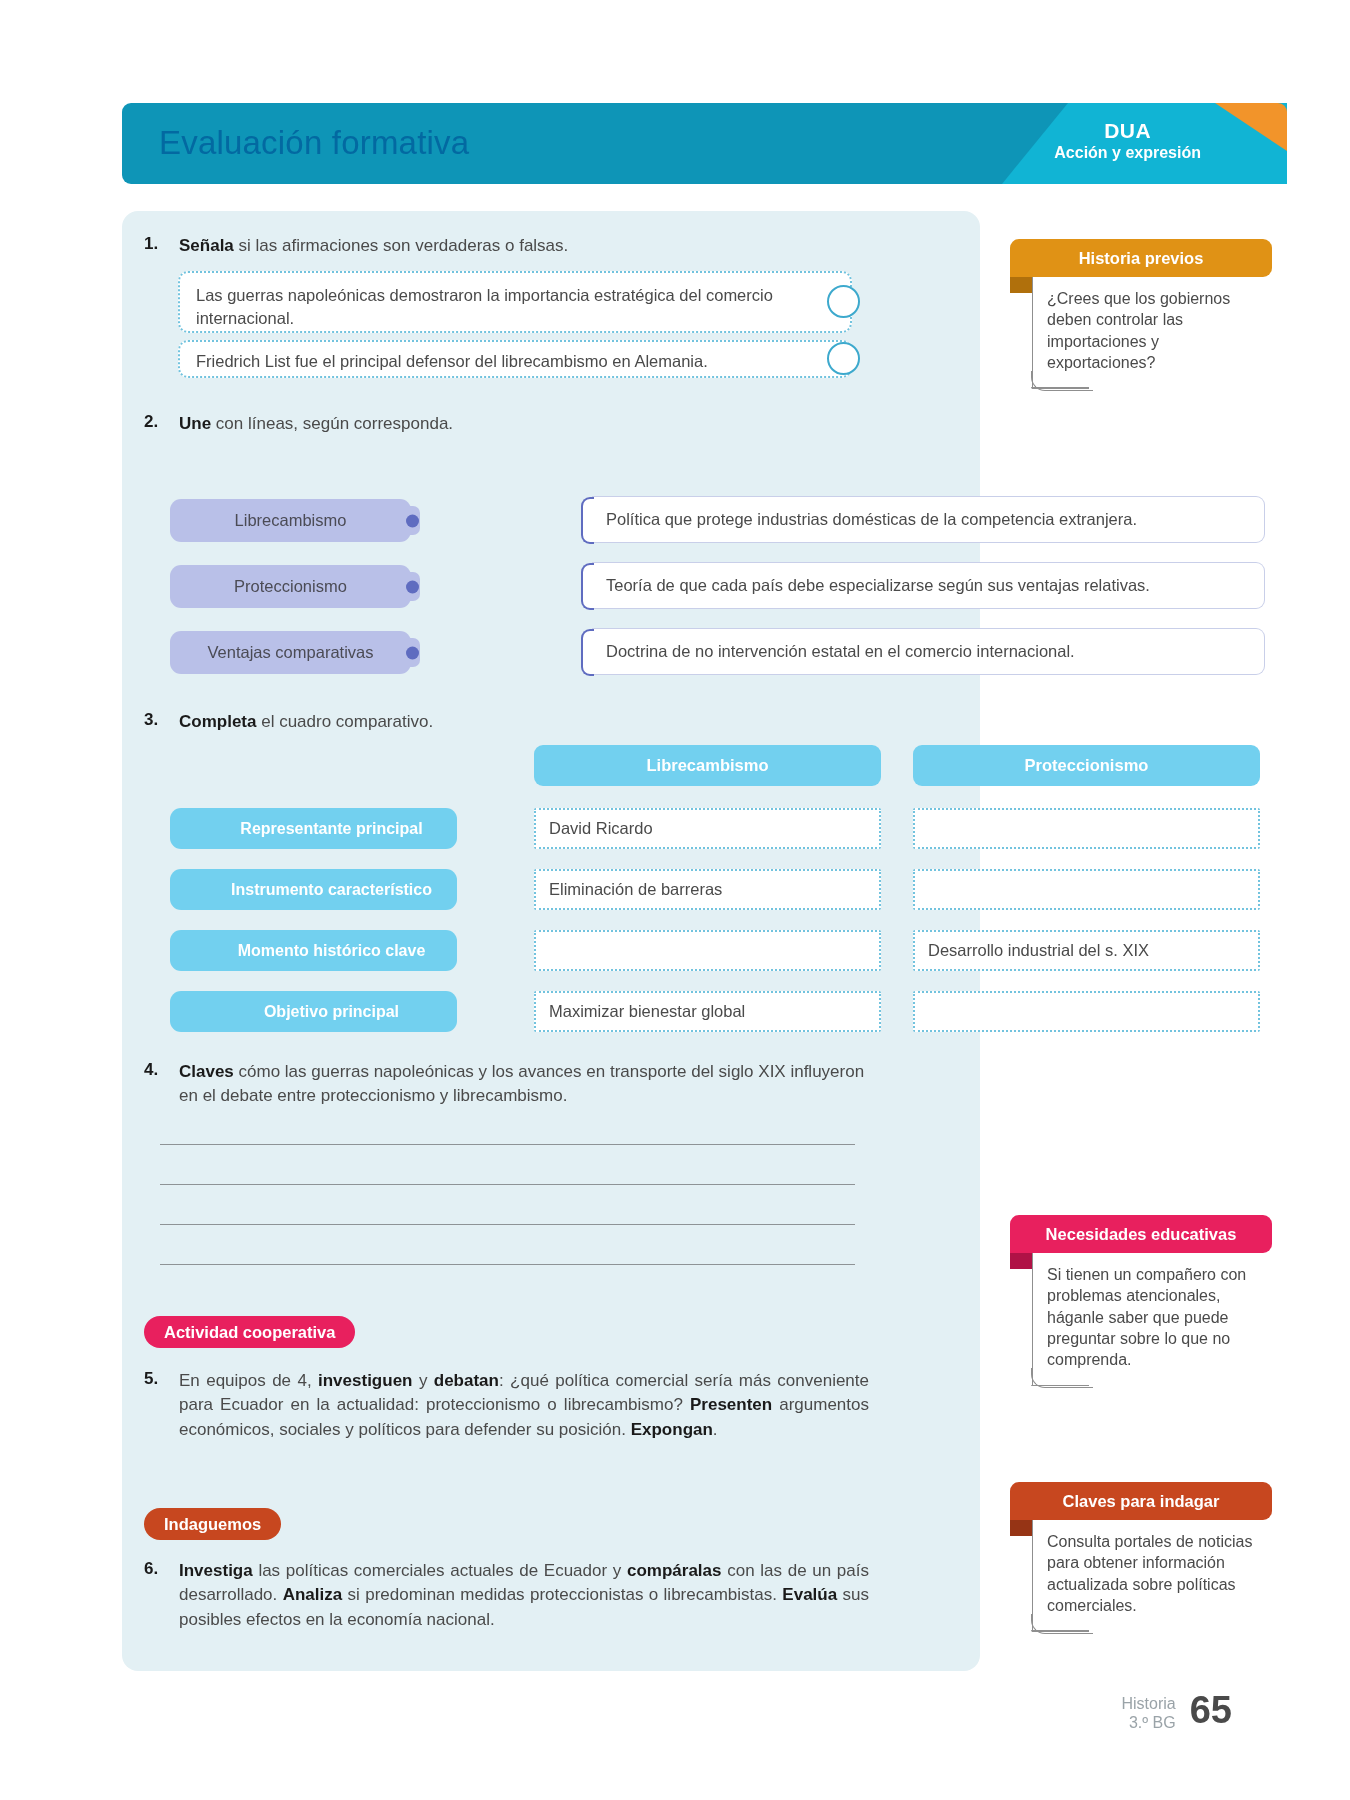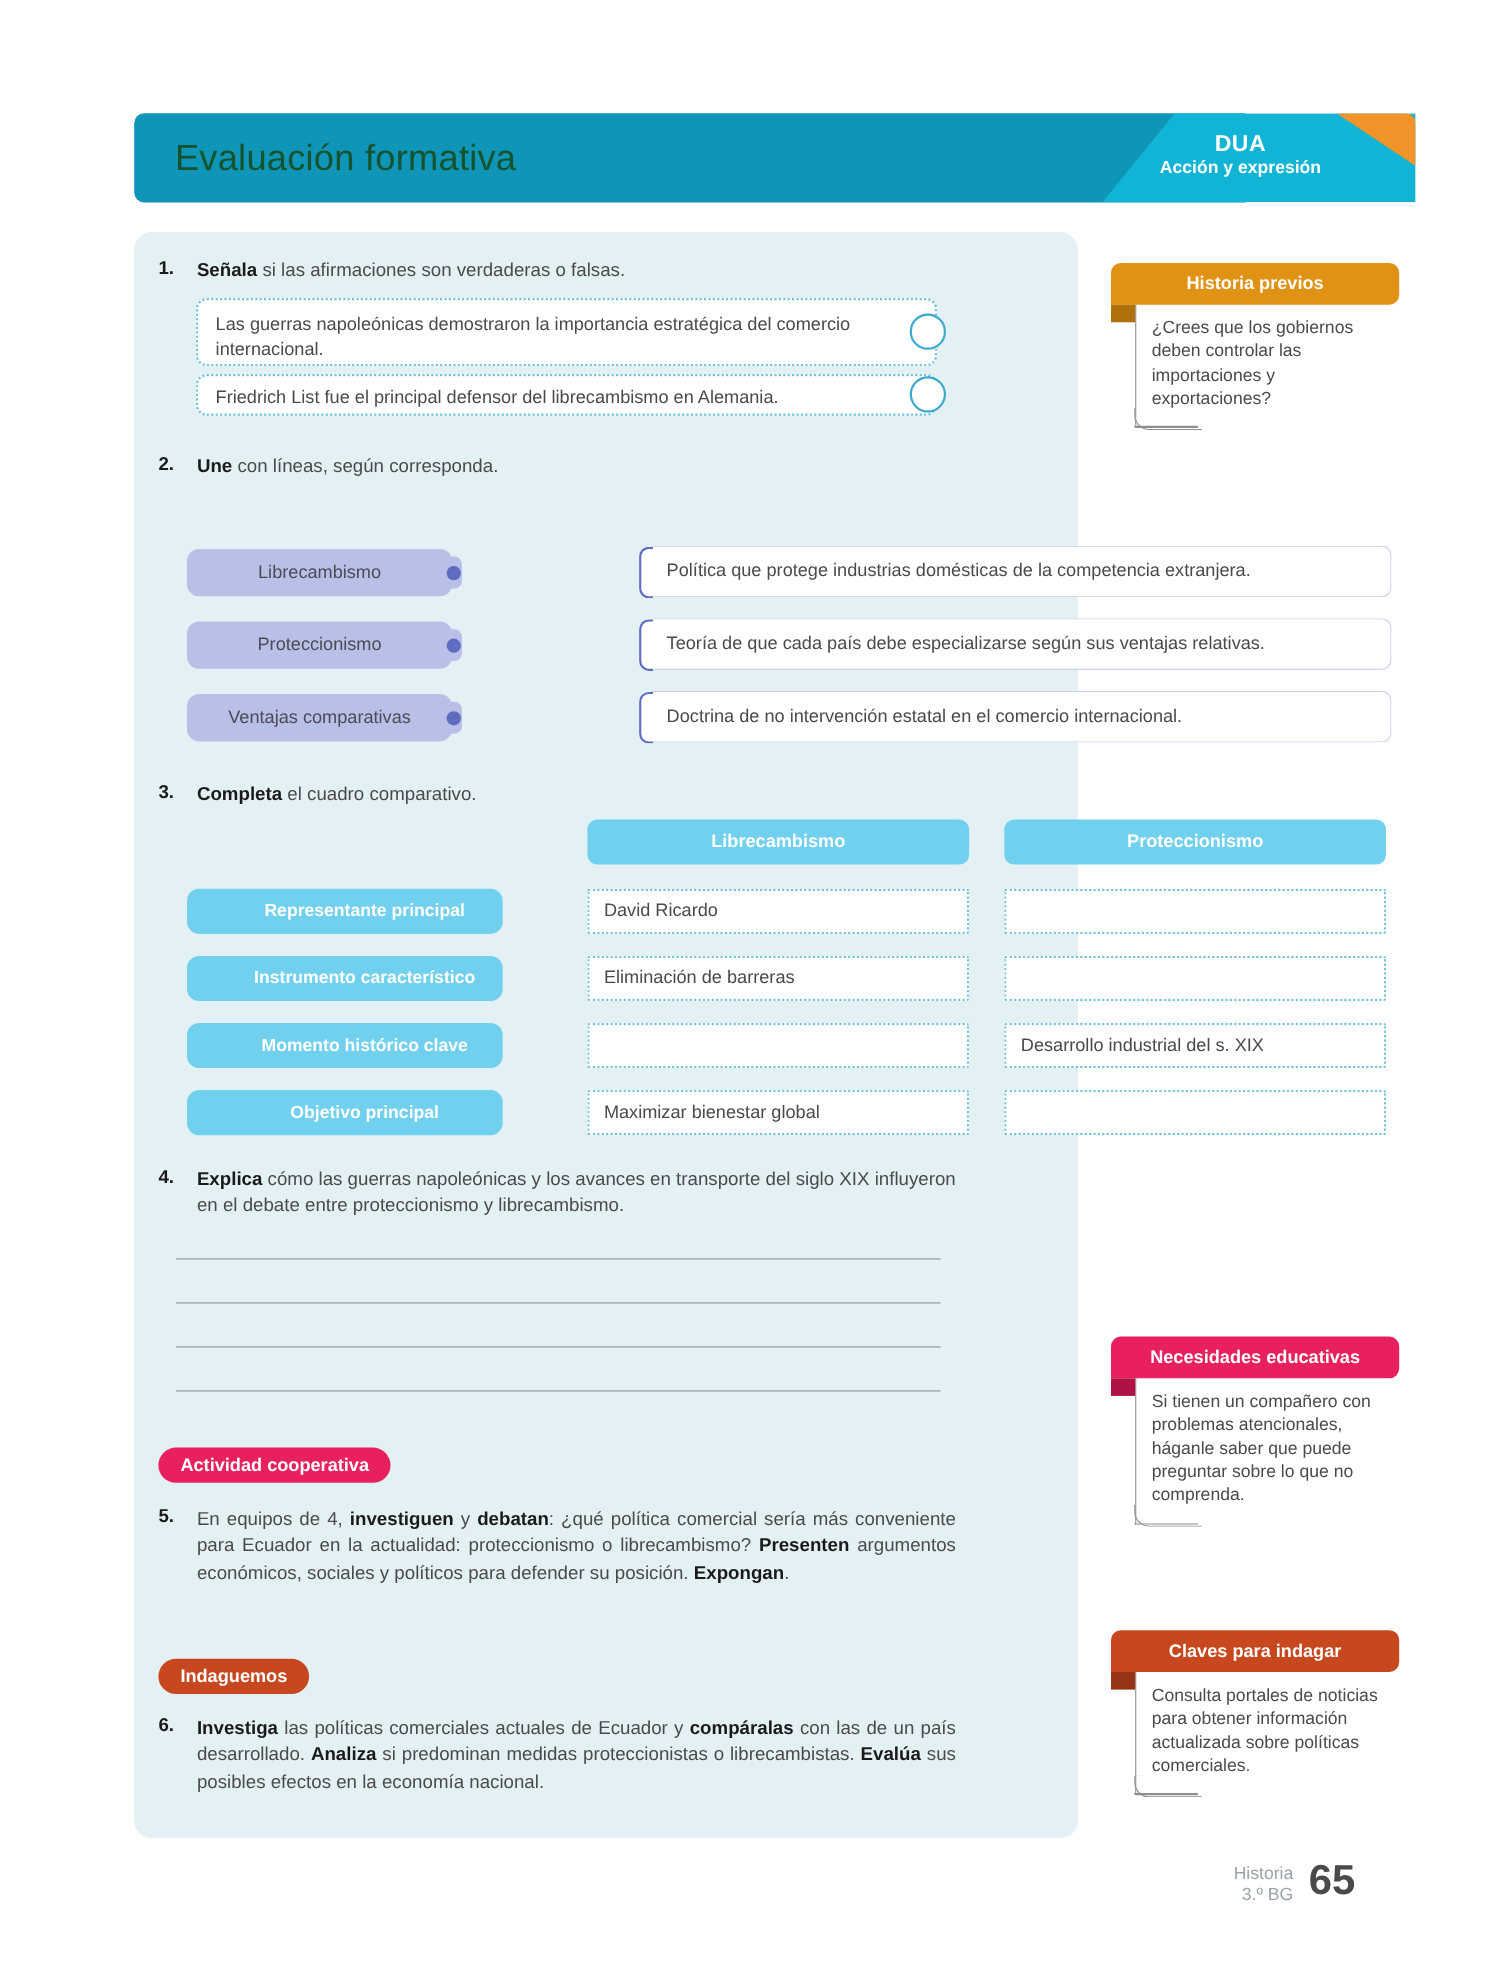--- a/index.html
+++ b/index.html
@@ -29,21 +29,21 @@
     border-top-right-radius: 0; 
   }
   .hdr-orange-in {
     position: absolute; right: 0; top: 0; width: 72px; height: 81px;
     background: #f2942a;
     clip-path: polygon(30px 0, 72px 0, 72px 48px, 0 0);
     border-top-right-radius: 9px;
   }
   .hdr-title {
     position: absolute; left: 37px; top: 50%; transform: translateY(-52%);
-    color: #14532d; font-size: 33px; font-weight: 400; letter-spacing: .2px;
+    color: #0369a1; font-size: 33px; font-weight: 400; letter-spacing: .2px;
     white-space: nowrap;
   }
   .dua-wrap {
     position: absolute; right: 86px; top: 16px;
     text-align: center; color: #fff; line-height: 1.18;
   }
   .dua-main { font-size: 21px; font-weight: 700; letter-spacing: .4px; }
   .dua-sub  { font-size: 16px; font-weight: 700; }
 
   
@@ -328,21 +328,21 @@
   <div class="tbl-cell" style="left:534px; top:991px; width:347px;">
     <span>Maximizar bienestar global</span>
   </div>
   <div class="tbl-cell" style="left:913px; top:991px; width:347px;">
     <span></span>
   </div>
 
   <div class="ex" style="top:1060px;">
     <div class="ex-num" style="left:144px;">4.</div>
     <div class="ex-txt" style="left:179px; width:690px;">
-      <b>Explica</b><span> cómo las guerras napoleónicas y los avances en transporte del siglo XIX influyeron en el debate entre proteccionismo y librecambismo.</span>
+      <b>Claves</b><span> cómo las guerras napoleónicas y los avances en transporte del siglo XIX influyeron en el debate entre proteccionismo y librecambismo.</span>
     </div>
   </div>
 
   <div class="ansline" style="top:1144px;"></div>
   <div class="ansline" style="top:1184px;"></div>
   <div class="ansline" style="top:1224px;"></div>
   <div class="ansline" style="top:1264px;"></div>
 
   <div class="tag tag-pink" style="left:144px; top:1316px;">
     <span>Actividad cooperativa</span>

